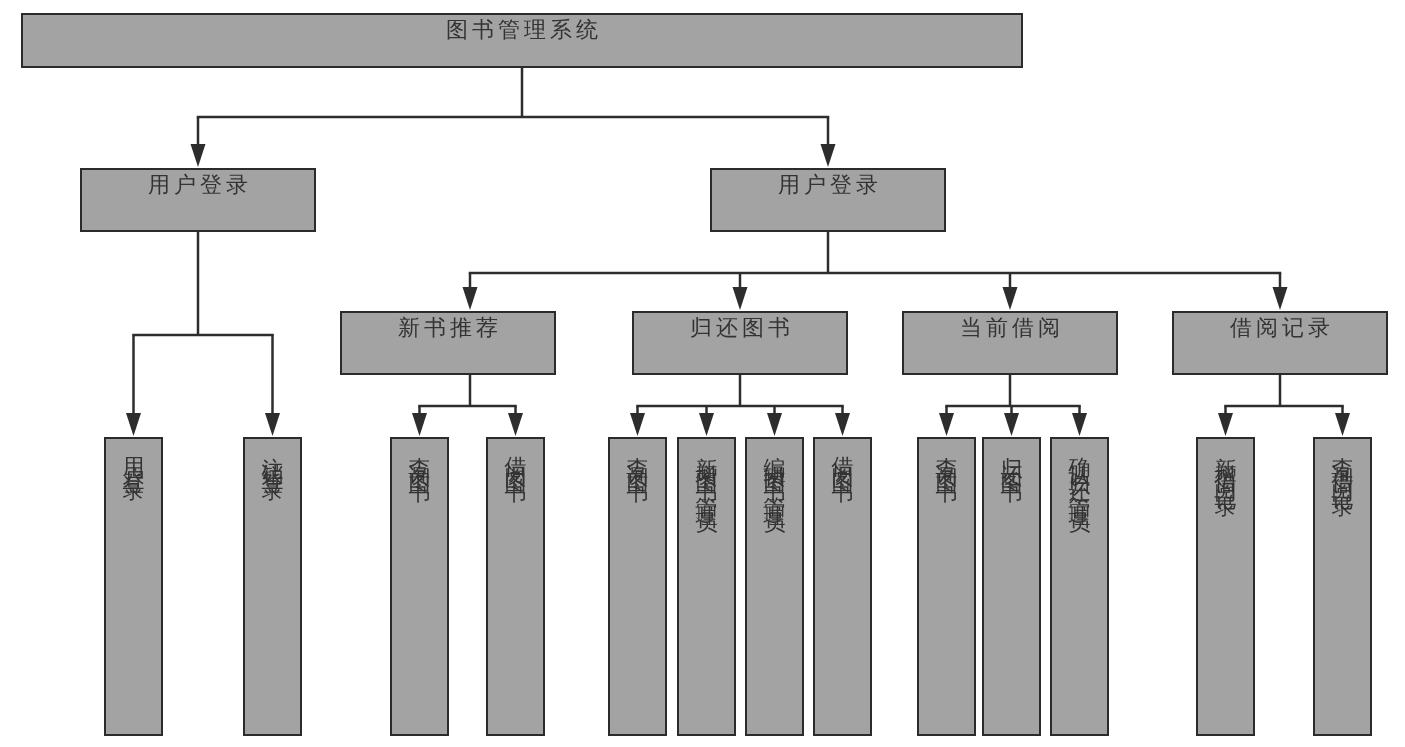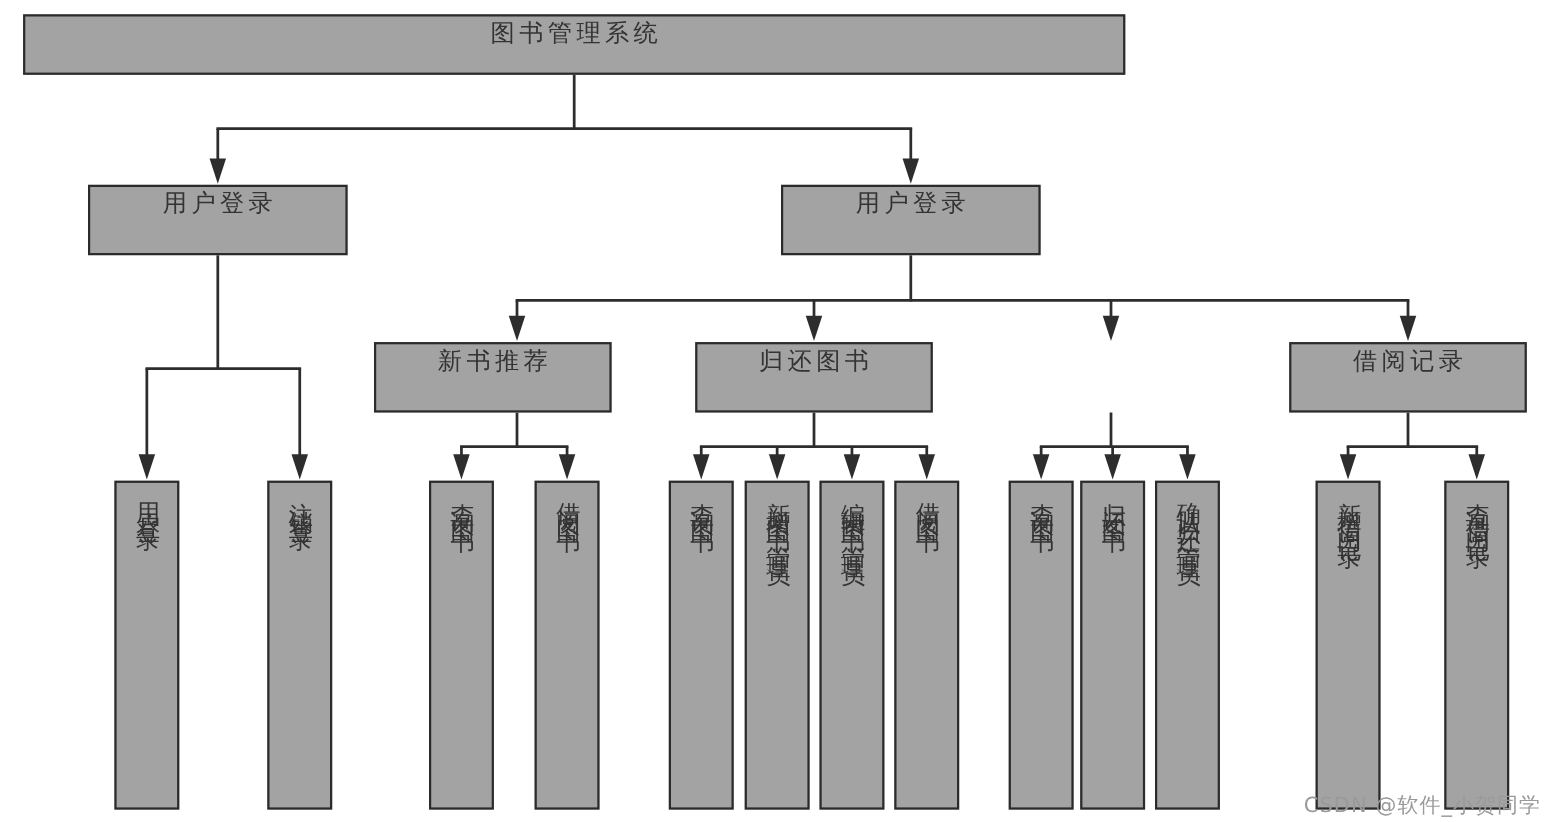--- a/index.html
+++ b/index.html
@@ -129,20 +129,23 @@
   <div class="box lvl2" style="left:710px; width:236px;">
     <span class="hlabel">用户登录</span>
   </div>
 
   <div class="box lvl3" style="left:340px;">
     <span class="hlabel">新书推荐</span>
   </div>
   <div class="box lvl3" style="left:632px;">
     <span class="hlabel">归还图书</span>
   </div>
+  <div class="box lvl3" style="left:902px;">
+    <span class="hlabel">当前借阅</span>
+  </div>
   <div class="box lvl3" style="left:1172px;">
     <span class="hlabel">借阅记录</span>
   </div>
 
   <div class="box leaf" style="left:104px;">
     <span class="vtext">用户登录</span>
   </div>
   <div class="box leaf" style="left:243px;">
     <span class="vtext">注销登录</span>
   </div>
@@ -177,15 +180,14 @@
     <span class="vtext">确认归还（管理员）</span>
   </div>
 
   <div class="box leaf" style="left:1196px;">
     <span class="vtext">新增借阅记录</span>
   </div>
   <div class="box leaf" style="left:1313px;">
     <span class="vtext">查询借阅记录</span>
   </div>
 
-  <div class="watermark">CSDN @软件_小贺同学</div>
 
 </div>
 
 </body></html>

